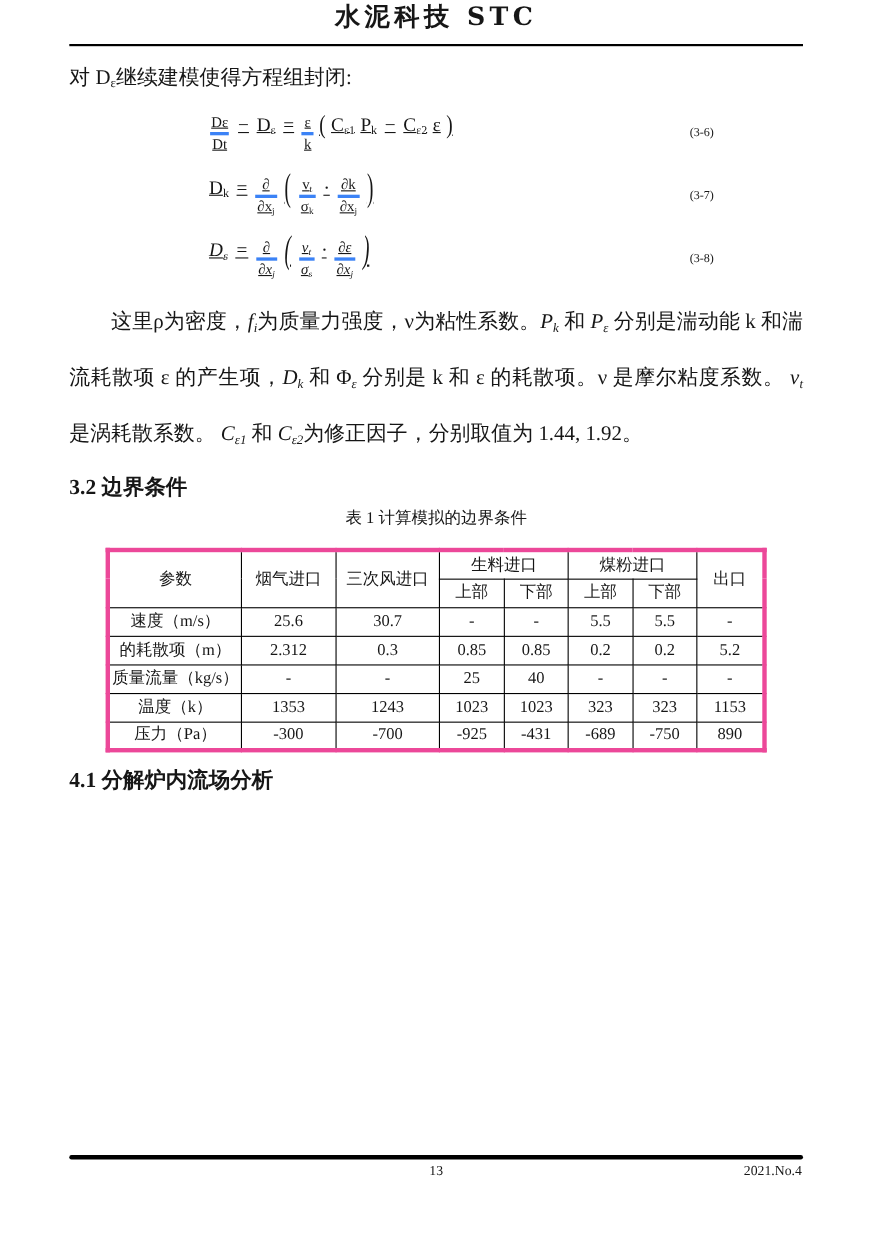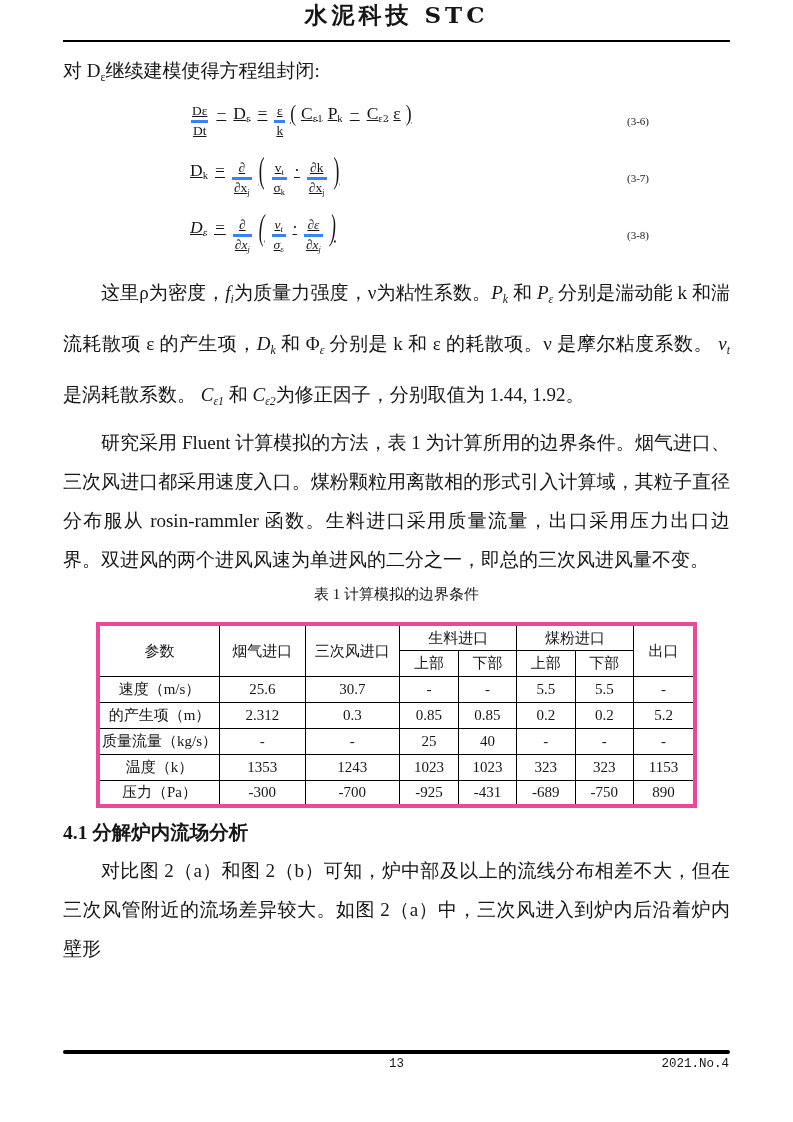--- a/index.html
+++ b/index.html
@@ -81,21 +81,21 @@
     text-align:center; vertical-align:middle;
     height:26px; padding:1px 2px;
     white-space:nowrap; line-height:1.25;
   }
 
   
   .footer { position:absolute; left:63px; right:63px; top:1050px; }
   .footer-rule { height:4px; background:#000; border-radius:3px; }
   .footer-row {
     position:relative; margin-top:3px; height:16px;
-    font-family:Liberation Mono, monospace; font-size:12.5px;
+    font-family:Liberation Serif, serif; font-size:12.5px;
   }
   .footer-page { position:absolute; left:50%; transform:translateX(-50%); }
   .footer-issue { position:absolute; right:1px; }
 </style>
 </head>
 <body>
 
 <div class="page">
   <div class="content">
 
@@ -173,21 +173,21 @@
             </span>
           <span class="bigp">)</span>
         </div>
         <div class="eq-num">(3-8)</div>
       </div>
 
     </div>
 
     <p class="para para-symbols"><span>这里ρ为密度，</span><span class="it">f</span><sub class="it">i</sub><span>为质量力强度，ν为粘性系数。</span><span class="it">P</span><sub class="it">k</sub><span> 和 </span><span class="it">P</span><sub class="it">ε</sub><span> 分别是湍动能 k 和湍流耗散项 ε 的产生项，</span><span class="it">D</span><sub class="it">k</sub><span> 和 Φ</span><sub class="it">ε</sub><span> 分别是 k 和 ε 的耗散项。ν 是摩尔粘度系数。 </span><span class="it">ν</span><sub class="it">t</sub><span> 是涡耗散系数。 </span><span class="it">C</span><sub class="it">ε1</sub><span> 和 </span><span class="it">C</span><sub class="it">ε2</sub><span>为修正因子，分别取值为 1.44, 1.92。</span></p>
 
-    <p class="para para-body p-32">研究采用 Fluent 计算模拟的方法，表 1 为计算所用的边界条件。烟气进口、三次风进口都采用速度入口。煤粉颗粒用离散相的形式引入计算域，其粒子直径分布服从 rosin-rammler 函数。生料进口采用质量流量，出口采用压力出口边界。双进风的两个进风风速为单进风的二分之一，即总的三次风进风量不变。</p>
+    <h3 class="h-sec h-32">3.2 边界条件</h3>
 
     <div class="tbl-caption">表 1 计算模拟的边界条件</div>
 
     <table class="bc">
       <colgroup>
         <col style="width:19%">
           <col style="width:14.5%">
           <col style="width:16%">
         <col style="width:10%">
           <col style="width:10%">
@@ -216,21 +216,21 @@
           <td>速度（m/s）</td>
           <td>25.6</td>
           <td>30.7</td>
           <td>-</td>
           <td>-</td>
           <td>5.5</td>
           <td>5.5</td>
           <td>-</td>
         </tr>
         <tr>
-          <td>的产生项（m）</td>
+          <td>的耗散项（m）</td>
           <td>2.312</td>
           <td>0.3</td>
           <td>0.85</td>
           <td>0.85</td>
           <td>0.2</td>
           <td>0.2</td>
           <td>5.2</td>
         </tr>
         <tr>
           <td>质量流量（kg/s）</td>
@@ -259,21 +259,20 @@
           <td>-925</td>
           <td>-431</td>
           <td>-689</td>
           <td>-750</td>
           <td>890</td>
         </tr>
       </tbody>
     </table>
 
     <h3 class="h-sec h-41">4.1 分解炉内流场分析</h3>
-    <p class="para para-body p-41">对比图 2（a）和图 2（b）可知，炉中部及以上的流线分布相差不大，但在三次风管附近的流场差异较大。如图 2（a）中，三次风进入到炉内后沿着炉内壁形</p>
 
   </div>
 
   <div class="footer">
     <div class="footer-rule"></div>
     <div class="footer-row">
       <span class="footer-page">13</span>
       <span class="footer-issue">2021.No.4</span>
     </div>
   </div>

